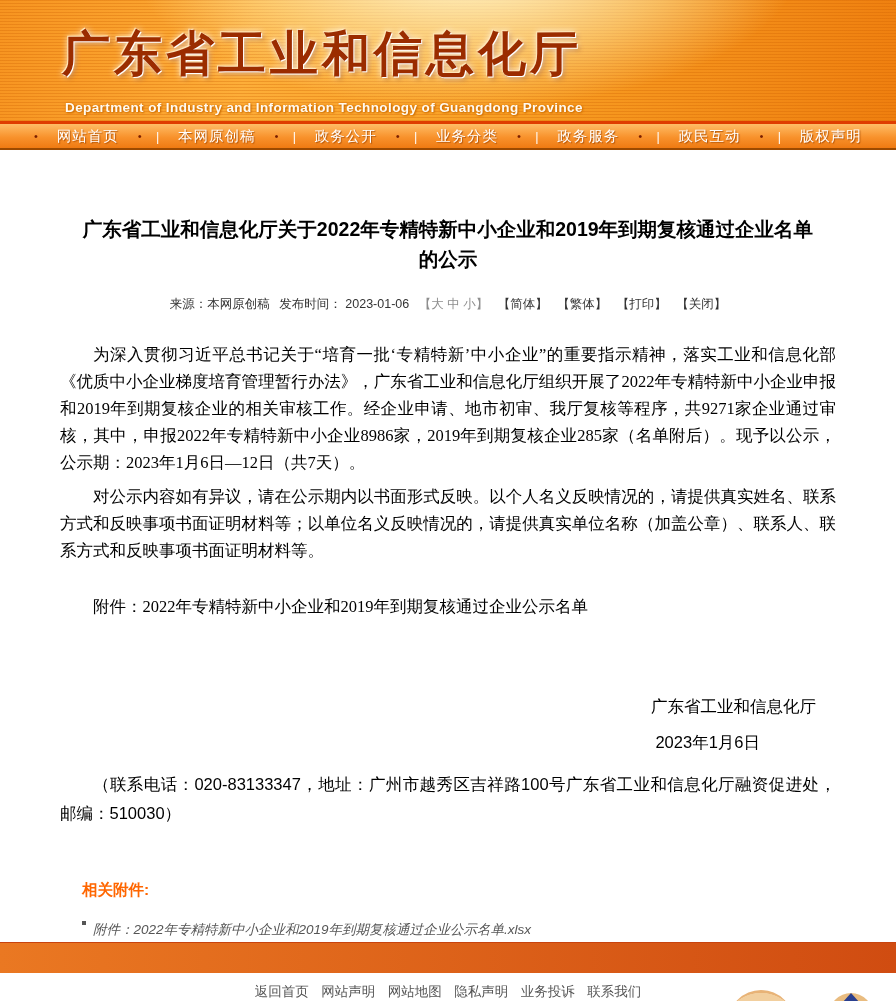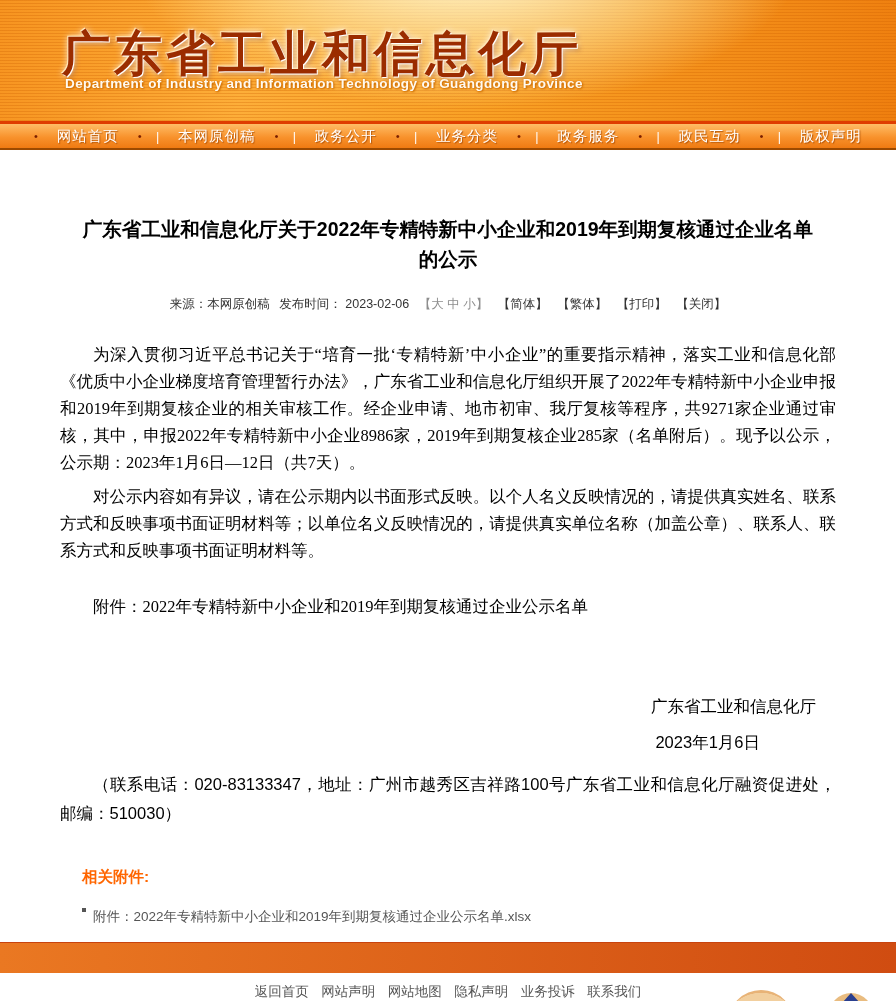--- a/index.html
+++ b/index.html
@@ -9,21 +9,21 @@
 
   
   .banner { position:relative; height:121px; overflow:hidden;
     background:
       radial-gradient(ellipse 430px 190px at 52% -40px, rgba(255,255,225,.95), rgba(255,242,180,.45) 50%, rgba(255,200,80,0) 78%),
       repeating-linear-gradient(180deg, rgba(205,95,0,.30) 0 1px, rgba(255,255,255,0) 1px 3px),
       linear-gradient(100deg, #f79420 0%, #fdae39 28%, #f9a125 55%, #ef7f0f 100%); }
   .banner-title { position:absolute; left:62px; top:22px; font-size:48px; font-weight:bold;
     letter-spacing:4px; color:#9b2c00;
     text-shadow:1px 1px 0 #fff, -1px -1px 0 #ffe6b8, 0 0 7px #ffffff, 3px 3px 4px rgba(150,60,0,.45); }
-  .banner-subtitle { position:absolute; left:65px; top:76px; font-size:13.5px; font-weight:bold;
+  .banner-subtitle { position:absolute; left:65px; top:100px; font-size:13.5px; font-weight:bold;
     color:#fffaf0; letter-spacing:.4px; text-shadow:1px 1px 2px #c96a00, 0 0 3px #e07800; }
 
   
   .navbar { height:29px; display:flex; align-items:center; padding:0 34px;
     justify-content:space-between;
     background:linear-gradient(#ffbd66, #f8922c 55%, #ef7a12);
     border-top:3px solid #df3d00; border-bottom:2px solid #9c4a00; }
   .nav-item { font-size:14.5px; color:#fff; text-decoration:none; letter-spacing:1px;
     text-shadow:1px 1px 1px rgba(160,70,0,.8); cursor:pointer; }
   .nav-dot { color:#7a1f00; font-size:11px; line-height:1; }
@@ -43,23 +43,23 @@
   .attach-line { font-family:"Liberation Serif", serif; font-size:16.5px; color:#000;
     text-indent:2em; margin-top:32px; cursor:pointer; }
   .sig { font-family:"Liberation Serif", serif; font-size:16.5px; color:#000;
     text-align:right; padding-right:20px; margin-top:78px; }
   .sig-date { font-family:Liberation Sans, sans-serif; font-size:16.5px; color:#000;
     text-align:right; padding-right:76px; margin-top:14px; }
   .contact { font-family:Liberation Sans, sans-serif; font-size:16.5px; line-height:29px;
     color:#000; text-indent:2em; text-align:justify; margin-top:16px; }
 
   
-  .attachments { margin-top:39px; padding-left:22px; }
+  .attachments { margin-top:52px; padding-left:22px; }
   .attach-heading { font-size:15.5px; font-weight:bold; color:#ff6600; }
-  .attach-item { margin-top:20px; display:flex; align-items:flex-start; }
+  .attach-item { margin-top:20px; display:flex; align-items:flex-start;font-style:italic; }
   .sq { width:4px; height:4px; background:#555; margin-right:7px; flex:0 0 auto; }
   .attach-link { font-size:13.5px; color:#555; text-decoration:none; cursor:pointer; }
 
   
   .footer-bar { height:31px; background:linear-gradient(to right,#ea7822,#d04c11);
     border-top:1px solid #c8430f; }
   .footer-links { padding-top:9px; text-align:center; }
   .footer-links a { font-size:13.5px; color:#555; text-decoration:none; margin:0 4px; cursor:pointer; }
   .badge { position:absolute; border-radius:50%; overflow:hidden; }
   .badge1 { left:728px; top:990px; width:66px; height:66px;
@@ -112,21 +112,21 @@
         <i class="nav-pipe">|</i>
       </span>
     <a class="nav-item">版权声明</a>
   </nav>
 
   <main class="content">
     <h1 class="article-title">广东省工业和信息化厅关于2022年专精特新中小企业和2019年到期复核通过企业名单的公示</h1>
 
     <div class="meta">
       <span>来源：本网原创稿</span>
-      <span>发布时间： 2023-02-06</span>
+      <span>发布时间： 2023-01-06</span>
       <span class="ctrl gray">【大 中 小】</span>
       <span class="ctrl">【简体】</span>
       <span class="ctrl">【繁体】</span>
       <span class="ctrl">【打印】</span>
       <span class="ctrl">【关闭】</span>
     </div>
 
     <p class="body-p">为深入贯彻习近平总书记关于“培育一批‘专精特新’中小企业”的重要指示精神，落实工业和信息化部《优质中小企业梯度培育管理暂行办法》，广东省工业和信息化厅组织开展了2022年专精特新中小企业申报和2019年到期复核企业的相关审核工作。经企业申请、地市初审、我厅复核等程序，共9271家企业通过审核，其中，申报2022年专精特新中小企业8986家，2019年到期复核企业285家（名单附后）。现予以公示，公示期：2023年1月6日—12日（共7天）。</p>
     <p class="body-p">对公示内容如有异议，请在公示期内以书面形式反映。以个人名义反映情况的，请提供真实姓名、联系方式和反映事项书面证明材料等；以单位名义反映情况的，请提供真实单位名称（加盖公章）、联系人、联系方式和反映事项书面证明材料等。</p>
 

